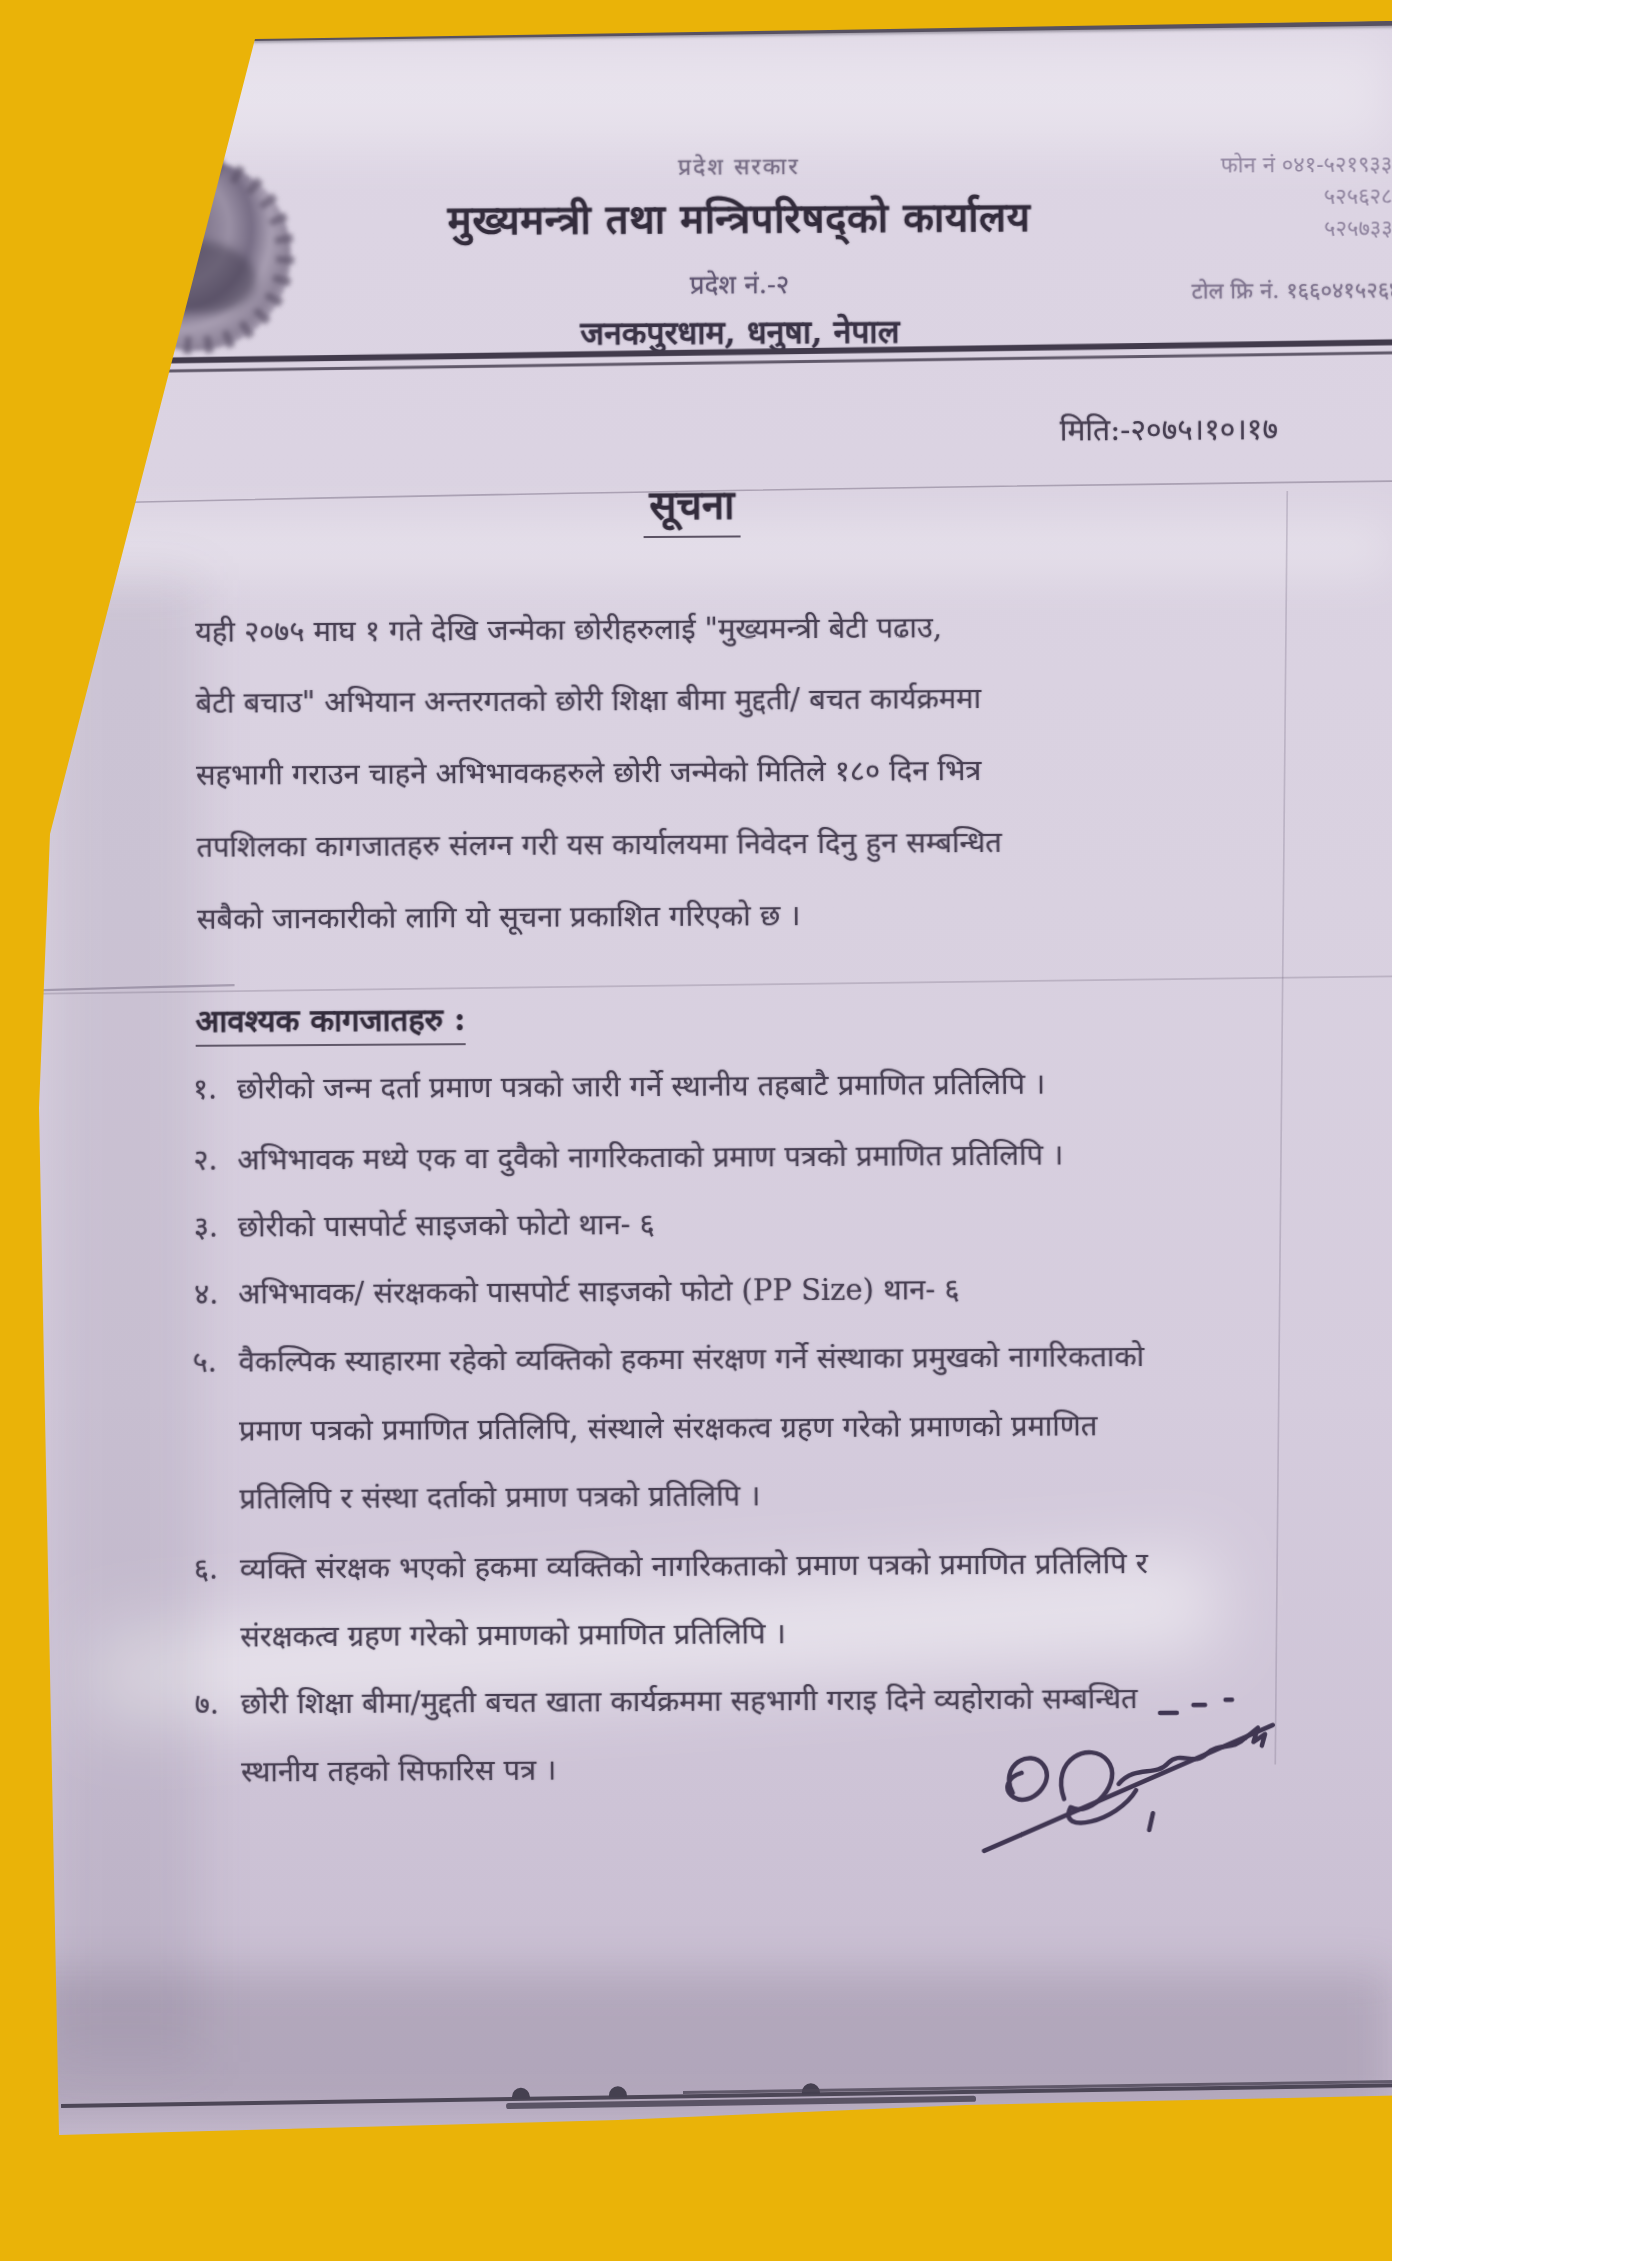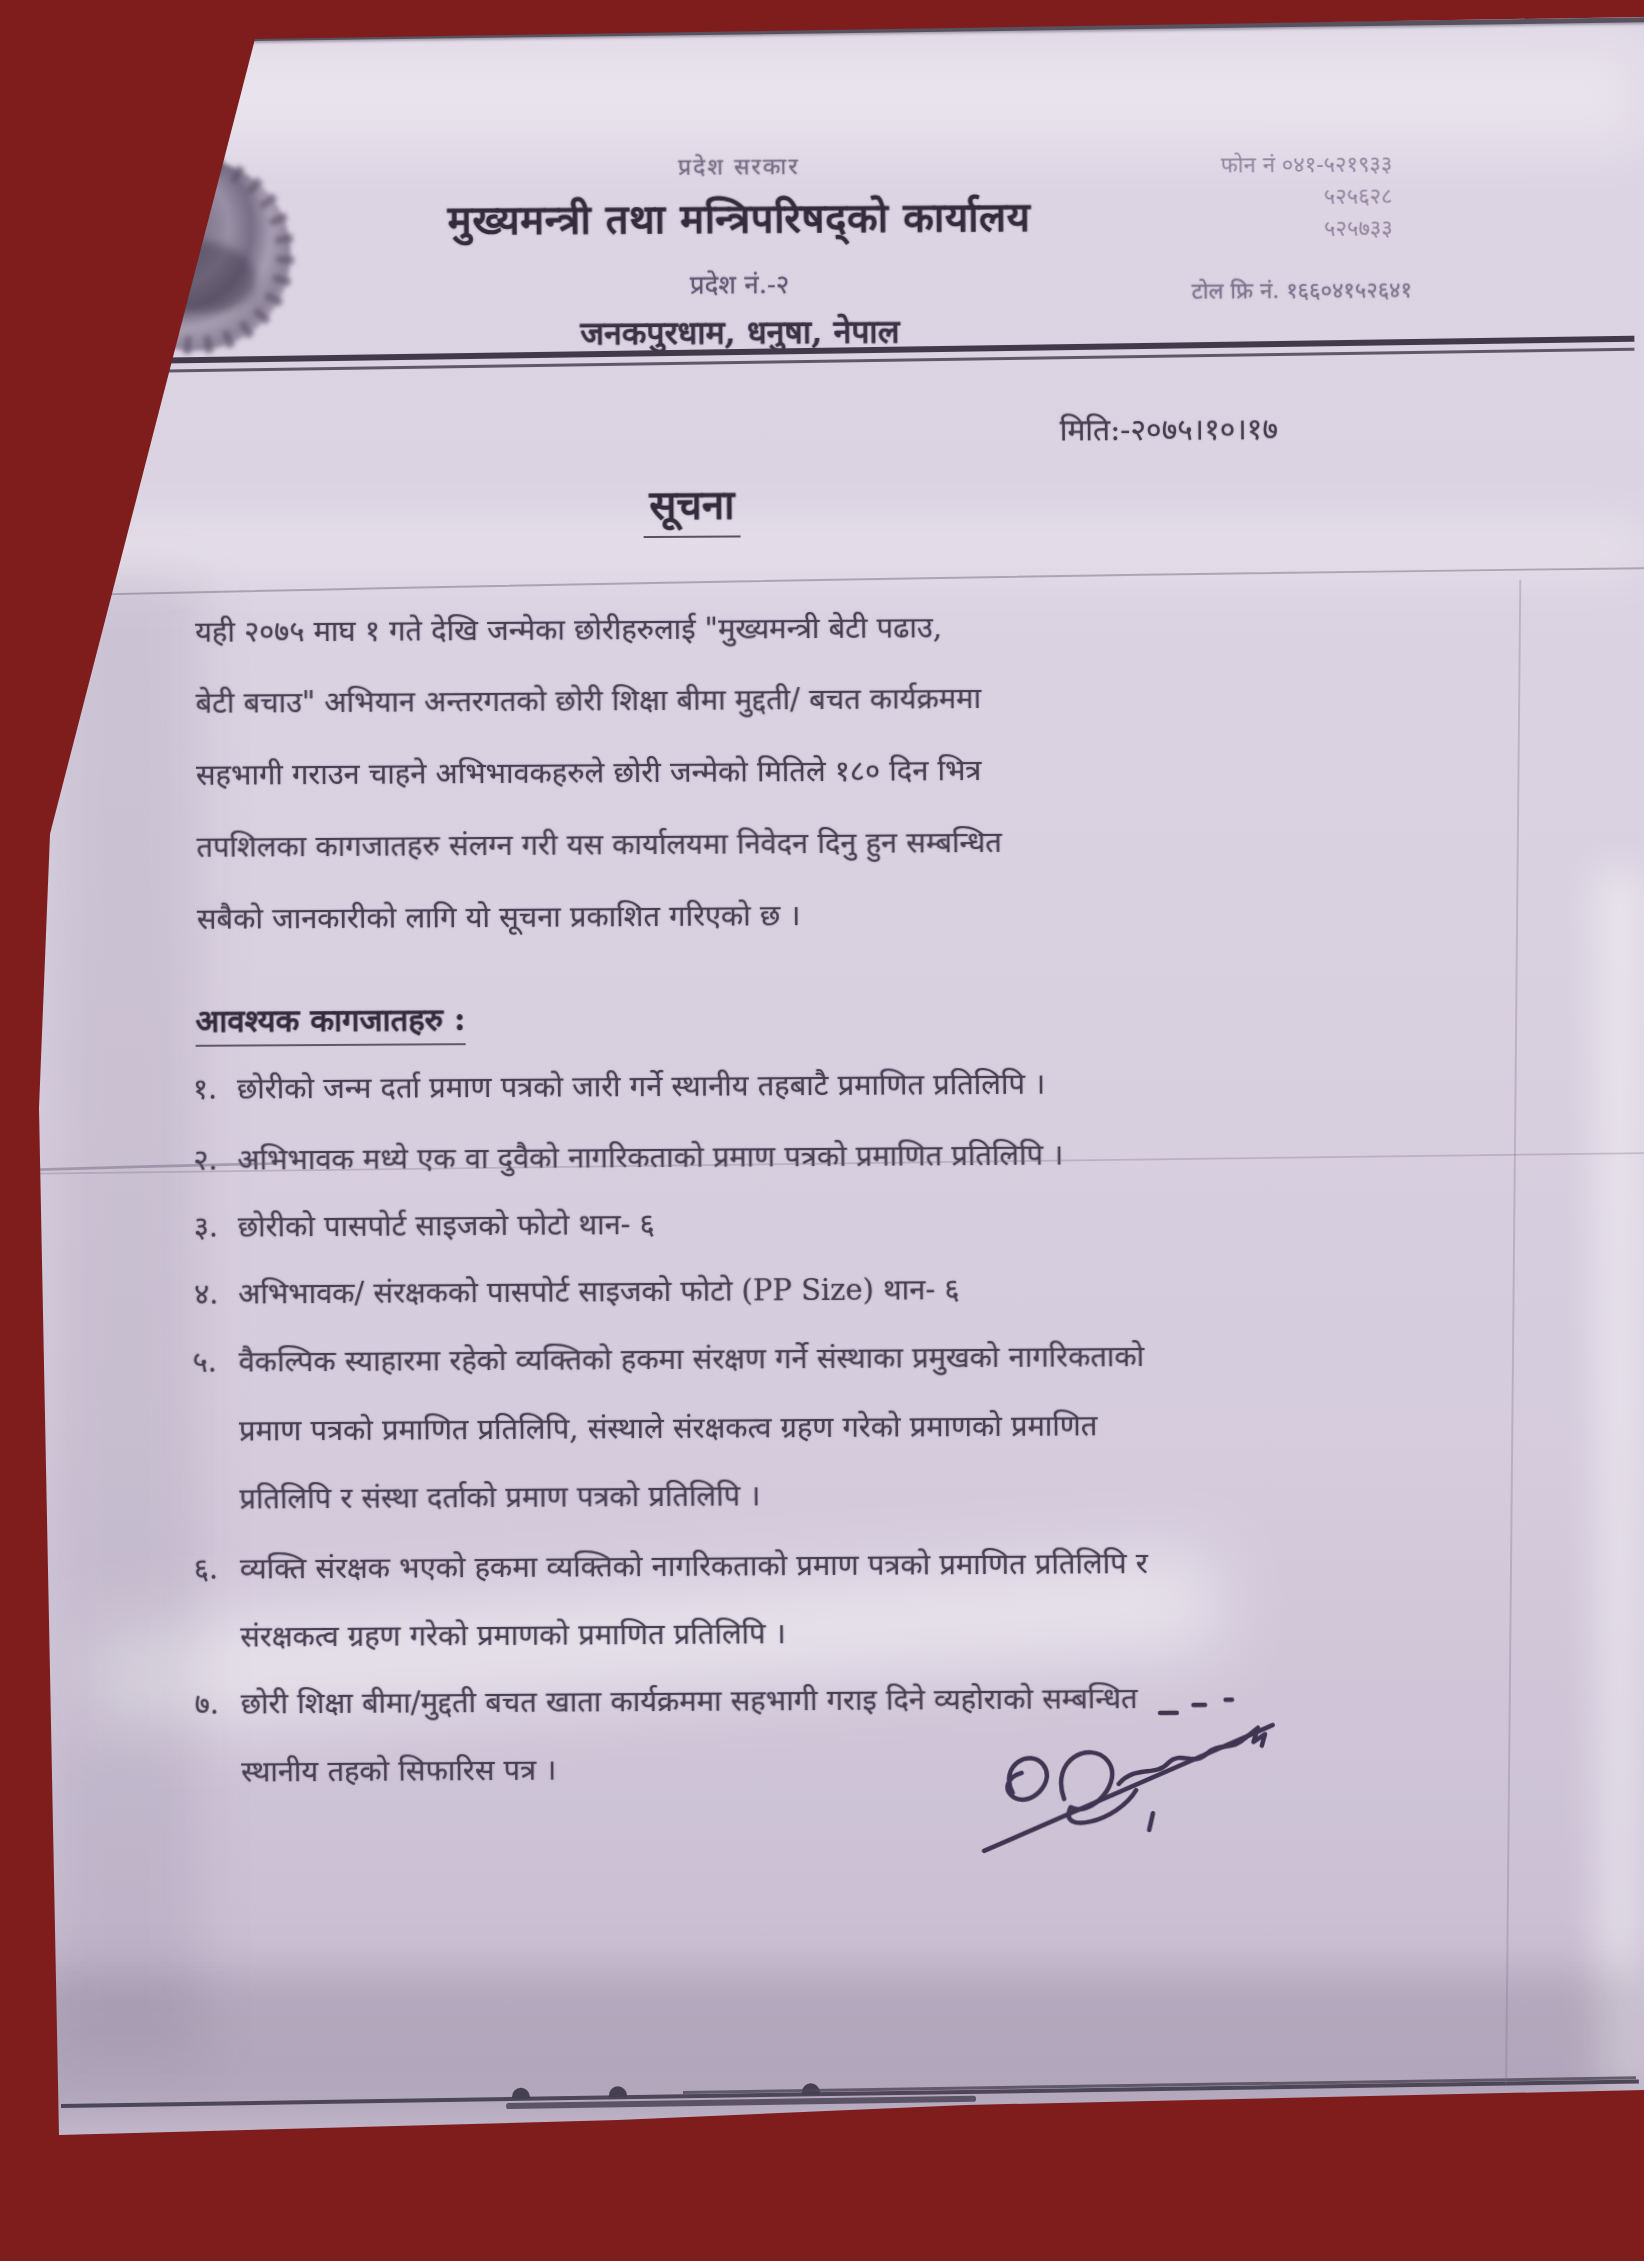--- a/index.html
+++ b/index.html
@@ -1,16 +1,16 @@
 <!DOCTYPE html>
 <html style="font-size:10.3px"><head>
 <meta charset="utf-8">
 <style>
   html,body{margin:0;padding:0;background:#ffffff;}
-  .stage{position:relative;width:1644px;height:2261px;background:#7f1d1d;overflow:hidden;
+  .stage{position:relative;width:1392px;height:2261px;background:#eab308;overflow:hidden;
          font-family:"DejaVu Serif","Liberation Serif",serif;}
   
   .paper{position:absolute;inset:0;
     clip-path:polygon(255px 39px,1644px 17px,1644px 2090px,966px 2105px,618px 2120px,59px 2135px,39px 1108px,50px 834px);
     background:linear-gradient(180deg,#ddd5e4 0%,#d9d1e0 40%,#d5ccdd 62%,#cdc3d6 80%,#c6bbcf 93%,#cbc0d2 100%);}
   .streak{position:absolute;pointer-events:none;}
   .s1{left:0;top:39px;width:100%;height:110px;background:rgba(255,255,255,.34);filter:blur(27px);}
   .s2{left:0;top:522px;width:100%;height:52px;background:rgba(255,255,255,.33);filter:blur(24.5px);}
   .s3{left:90px;top:1591px;width:1127px;height:97px;background:rgba(255,255,255,.5);filter:blur(35px);transform:rotate(-4deg);}
   .s4{left:1596px;top:870px;width:48px;height:1224px;background:rgba(255,255,255,.42);filter:blur(18px);}

